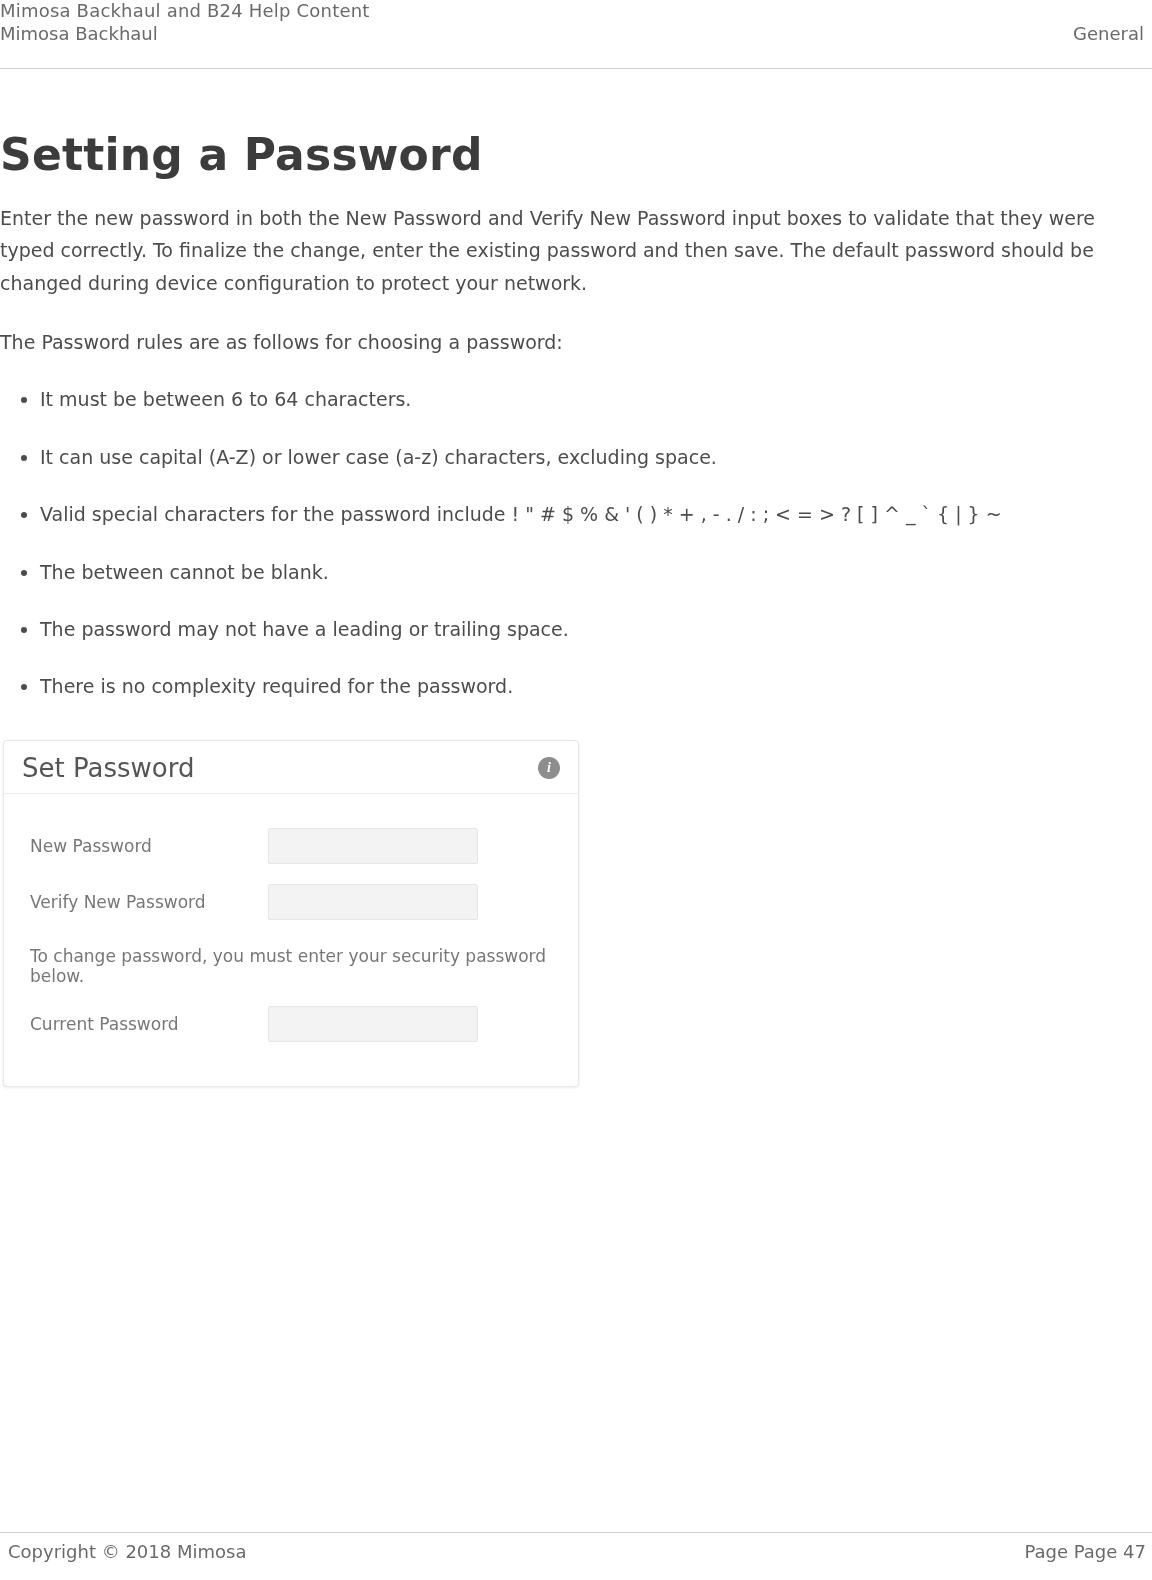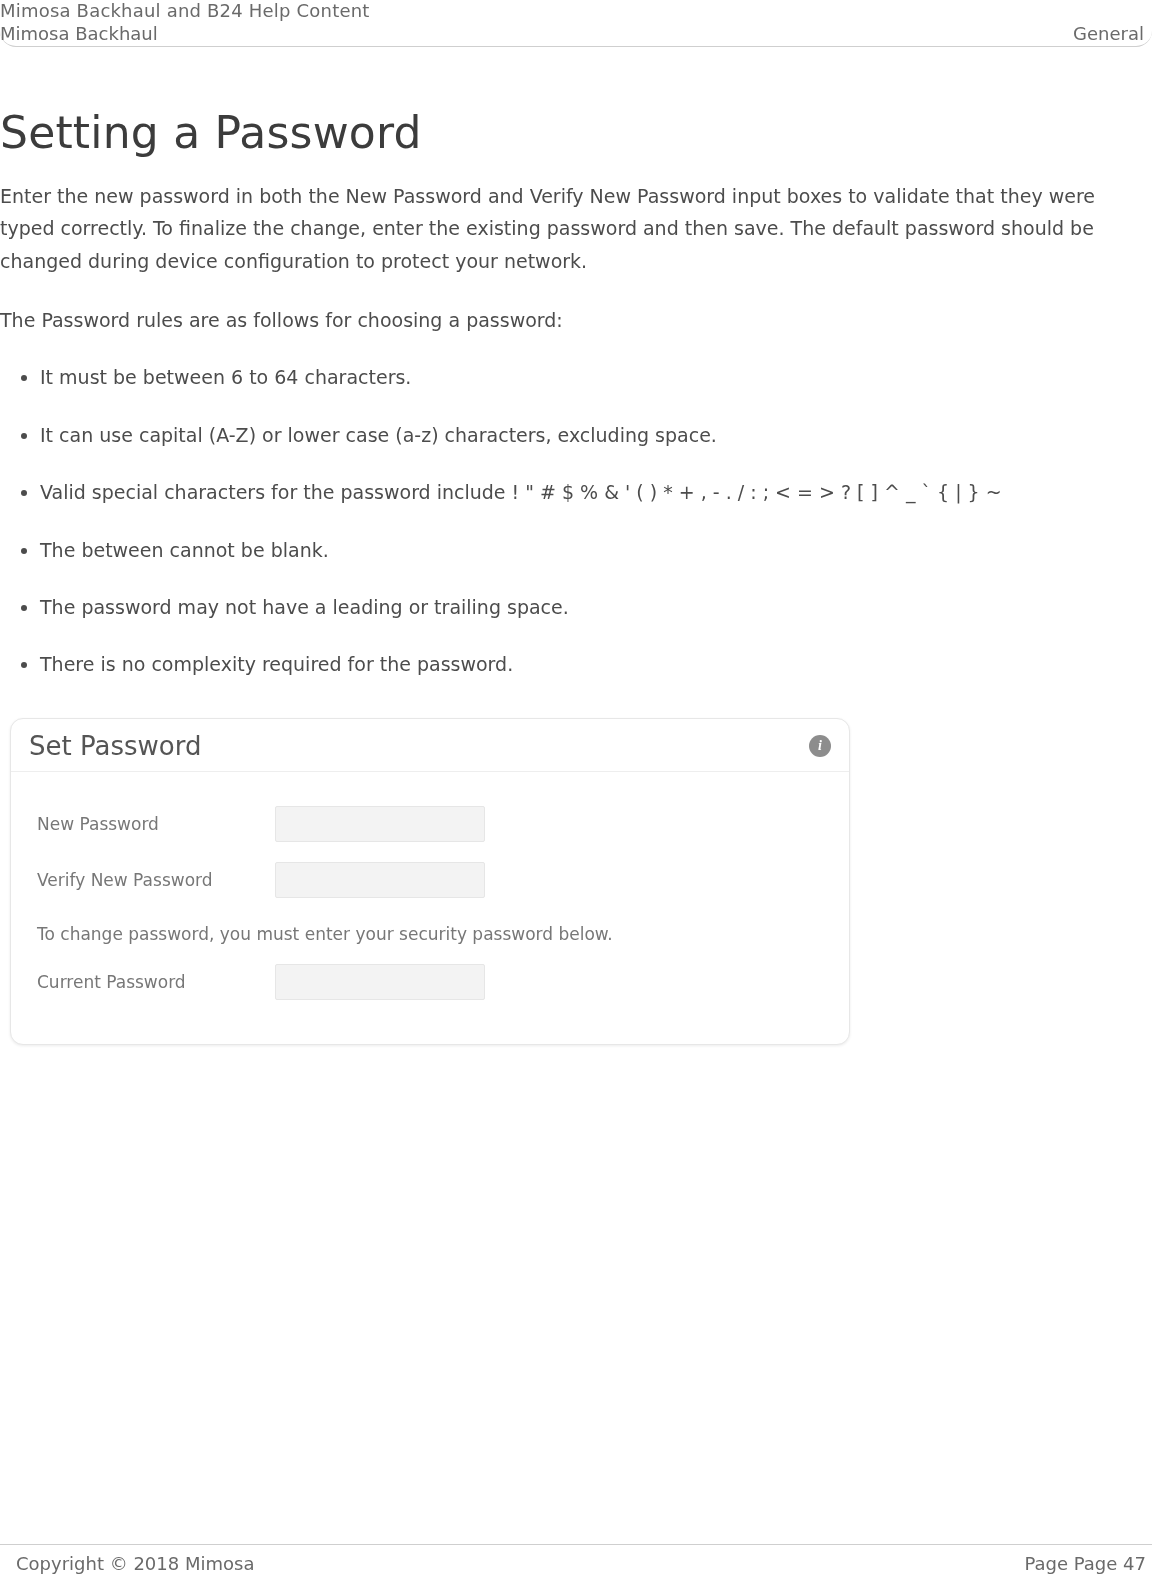--- a/index.html
+++ b/index.html
@@ -1,41 +1,41 @@
 <!DOCTYPE html>
 <html><head>
 <meta charset="utf-8">
 <style>
   * { box-sizing: border-box; margin: 0; padding: 0; }
   html, body { width: 1152px; height: 1580px; background: #fff; font-family: "DejaVu Sans", "Verdana", Arial, sans-serif; color: #555; }
   .page { position: relative; width: 1152px; height: 1580px; }
 
-  .header { padding: 0 8px 2px 0; border-bottom: 1px solid #cfcfcf; border-radius: 16px; }
+  .header { padding: 0 8px 24px 0; border-bottom: 1px solid #cfcfcf; }
   .header-top { font-size: 18px; color: #6a6a6a; letter-spacing: 0.2px; }
   .header-row2 { display: flex; justify-content: space-between; font-size: 18px; color: #6a6a6a; margin-top: 2px; }
 
-  h1.title { font-size: 44px; font-weight: 400; color: #3c3c3c; margin: 60px 0 22px 0; letter-spacing: 0.2px; }
+  h1.title { font-size: 44px; font-weight: 700; color: #3c3c3c; margin: 60px 0 22px 0; letter-spacing: 0.2px; }
 
   p.intro { font-size: 19px; color: #4c4c4c; line-height: 1.7; margin-bottom: 28px; }
 
   ul.first-list { list-style: disc; padding-left: 40px; margin-bottom: 26px; }
   ul.first-list li { font-size: 19px; color: #4c4c4c; line-height: 1.55; }
 
   p.rules-intro { font-size: 19px; color: #4c4c4c; line-height: 1.6; margin-bottom: 10px; }
 
   ul.rules-list { list-style: disc; padding-left: 40px; margin-bottom: 38px; }
   ul.rules-list li { font-size: 19px; color: #4c4c4c; line-height: 1.55; margin-top: 28px; }
 
   .panel {
-    width: 840px;
+    width: 576px;
     border: 1px solid #e7e7e7;
-    border-radius: 13px;
+    border-radius: 4px;
     box-shadow: 0 1px 3px rgba(0,0,0,0.08);
     background: #fff;
-    margin-left: 10px;
+    margin-left: 3px;
   }
   .panel-head {
     display: flex; justify-content: space-between; align-items: center;
     padding: 12px 18px 10px 18px;
     border-bottom: 1px solid #eee;
   }
   .panel-title { font-size: 26px; color: #555; font-weight: 400; }
   .info-icon {
     width: 22px; height: 22px; border-radius: 50%;
     background: #8d8d8d; color: #fff;
@@ -47,23 +47,23 @@
   .form-row { display: flex; align-items: center; margin: 20px 0; }
   .form-label { width: 238px; font-size: 17px; color: #777; }
   .form-input {
     width: 210px; height: 36px;
     background: #f3f3f3; border: 1px solid #e6e6e6;
     border-radius: 2px;
   }
   .panel-note { font-size: 17px; color: #777; margin: 26px 0 6px 0; }
 
   .footer {
-    position: absolute; left: 0; right: 0; bottom: 6px;
+    position: absolute; left: 0; right: 0; bottom: 18px;
     border-top: 1px solid #cfcfcf;
-    padding: 8px 6px 0 16px;
+    padding: 8px 6px 0 8px;
     display: flex; justify-content: space-between;
     font-size: 18px; color: #6a6a6a;
   }
 </style>
 </head>
 <body>
 
 <div class="page">
 
   <div class="header">

